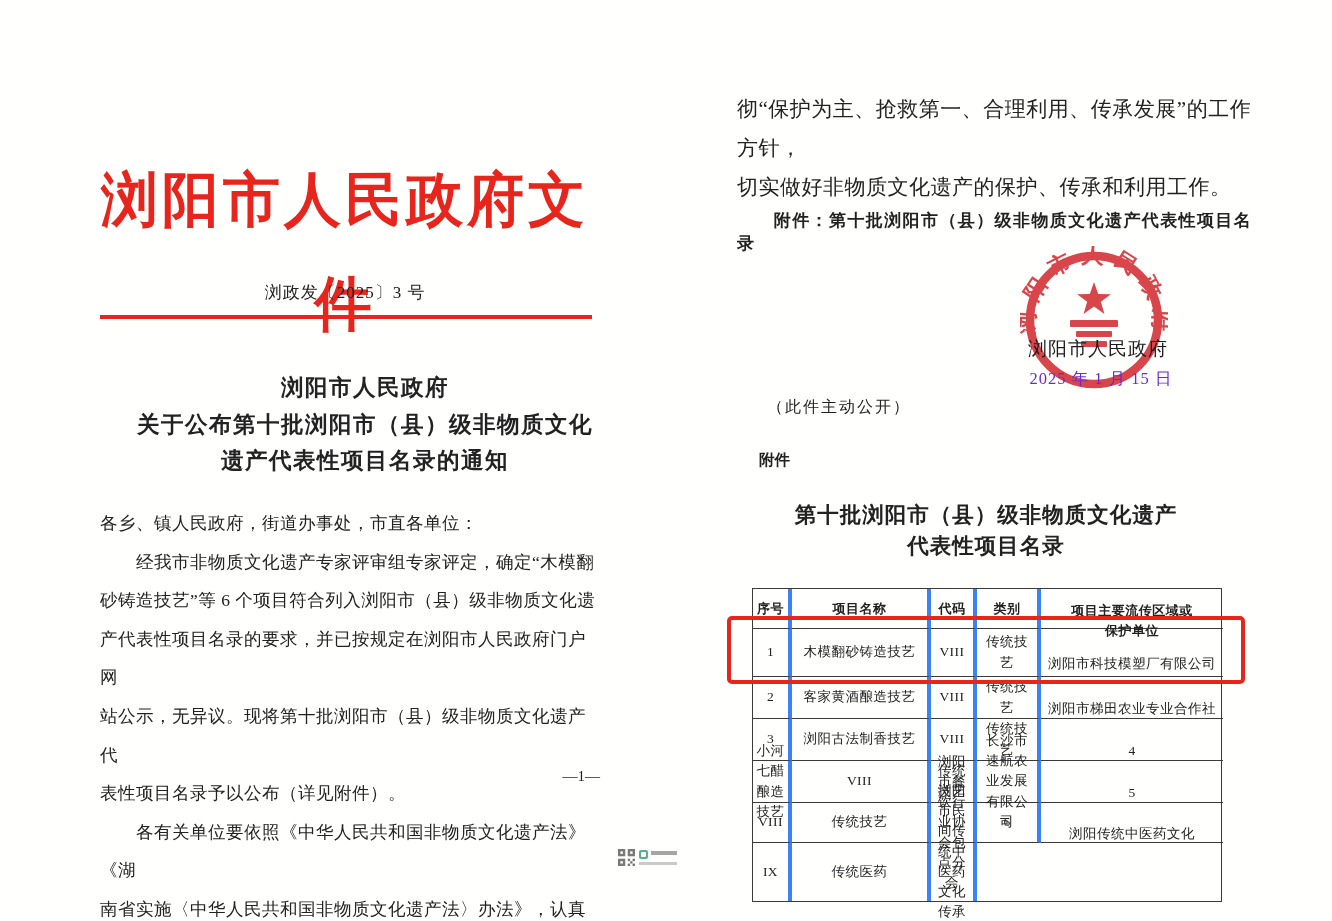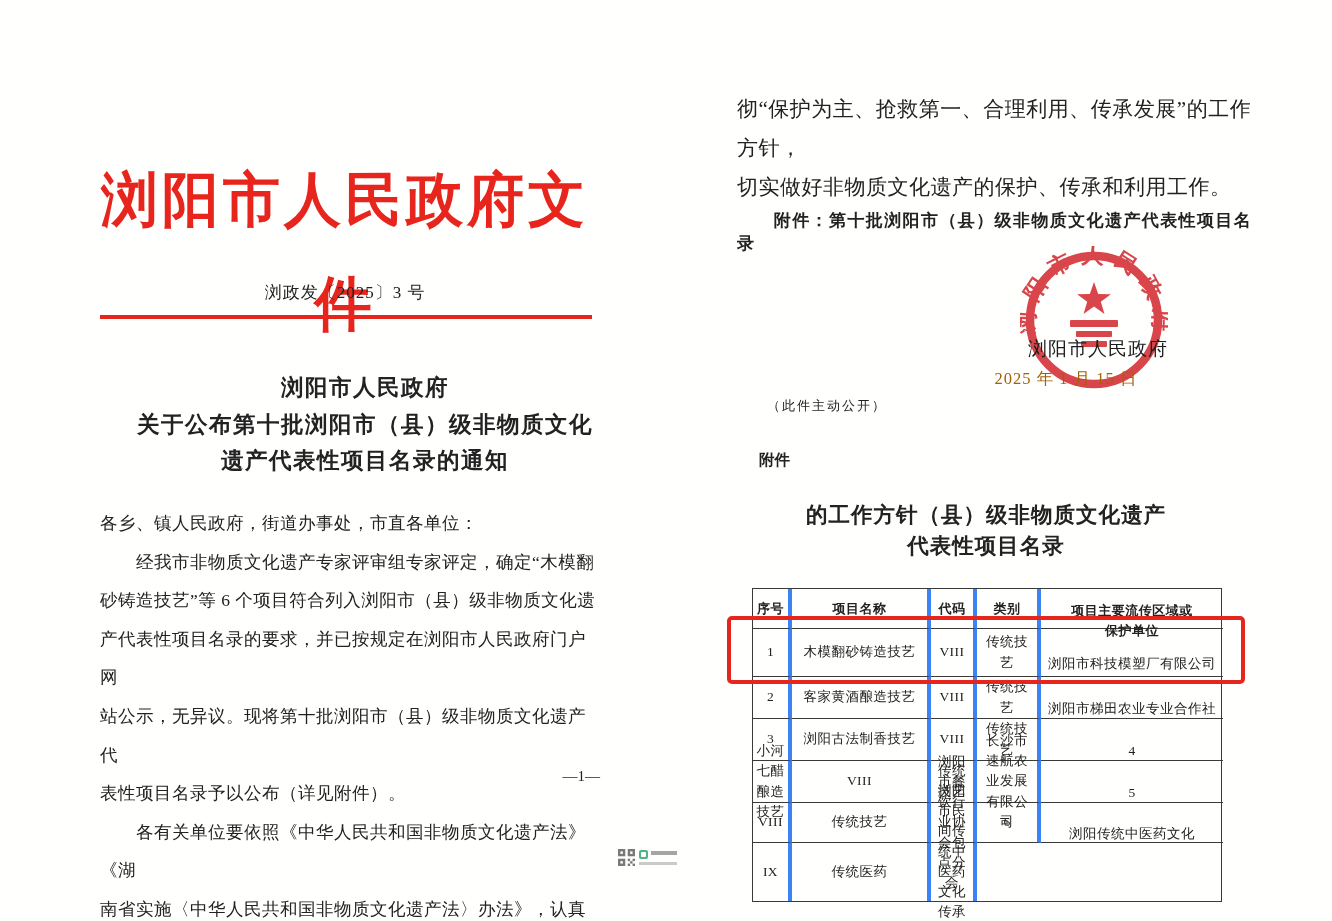--- a/index.html
+++ b/index.html
@@ -44,25 +44,25 @@
   .attachment-ref{
     position:absolute;left:737px;top:209px;width:530px;
     font-size:17px;letter-spacing:1.4px;font-weight:bold;
   }
   .seal{position:absolute;left:1020px;top:246px;width:148px;height:148px;opacity:.93;z-index:1;}
   .signer{
     position:absolute;left:1020px;top:336px;width:156px;text-align:center;
     font-size:19px;letter-spacing:1px;z-index:2;color:#1d1d1d;
   }
   .sign-date{
-    position:absolute;left:983px;top:368px;width:166px;text-align:center;
-    font-size:16.5px;letter-spacing:1px;z-index:2;color:#a16207;
+    position:absolute;left:1018px;top:368px;width:166px;text-align:center;
+    font-size:16.5px;letter-spacing:1px;z-index:2;color:#6d28d9;
   }
   .disclosure{
-    position:absolute;left:767px;top:397px;font-size:13px;letter-spacing:2px;
+    position:absolute;left:767px;top:397px;font-size:16px;letter-spacing:2px;
   }
   .attachment-label{
     position:absolute;left:759px;top:450px;font-size:15.5px;font-weight:bold;
   }
   .attachment-title{
     position:absolute;left:740px;top:500px;width:492px;text-align:center;
     font-size:21.5px;font-weight:bold;line-height:31px;letter-spacing:1px;
   }
   
   .tbl{
@@ -129,21 +129,21 @@
       <rect x="56" y="85" width="36" height="6" rx="1"></rect>
       <rect x="61" y="95" width="26" height="6" rx="1"></rect>
     </g>
   </svg>
 
   <div class="signer">浏阳市人民政府</div>
   <div class="sign-date">2025 年 1 月 15 日</div>
   <div class="disclosure">（此件主动公开）</div>
 
   <div class="attachment-label">附件</div>
-  <div class="attachment-title pre">的工作方针（县）级非物质文化遗产
+  <div class="attachment-title pre">第十批浏阳市（县）级非物质文化遗产
 代表性项目名录</div>
 
   <div class="tbl">
       <div class="c h">序号</div>
       <div class="c h">项目名称</div>
       <div class="c h">代码</div>
       <div class="c h">类别</div>
       <div class="c h">项目主要流传区域或
 保护单位</div>
       <div class="c">1</div>

